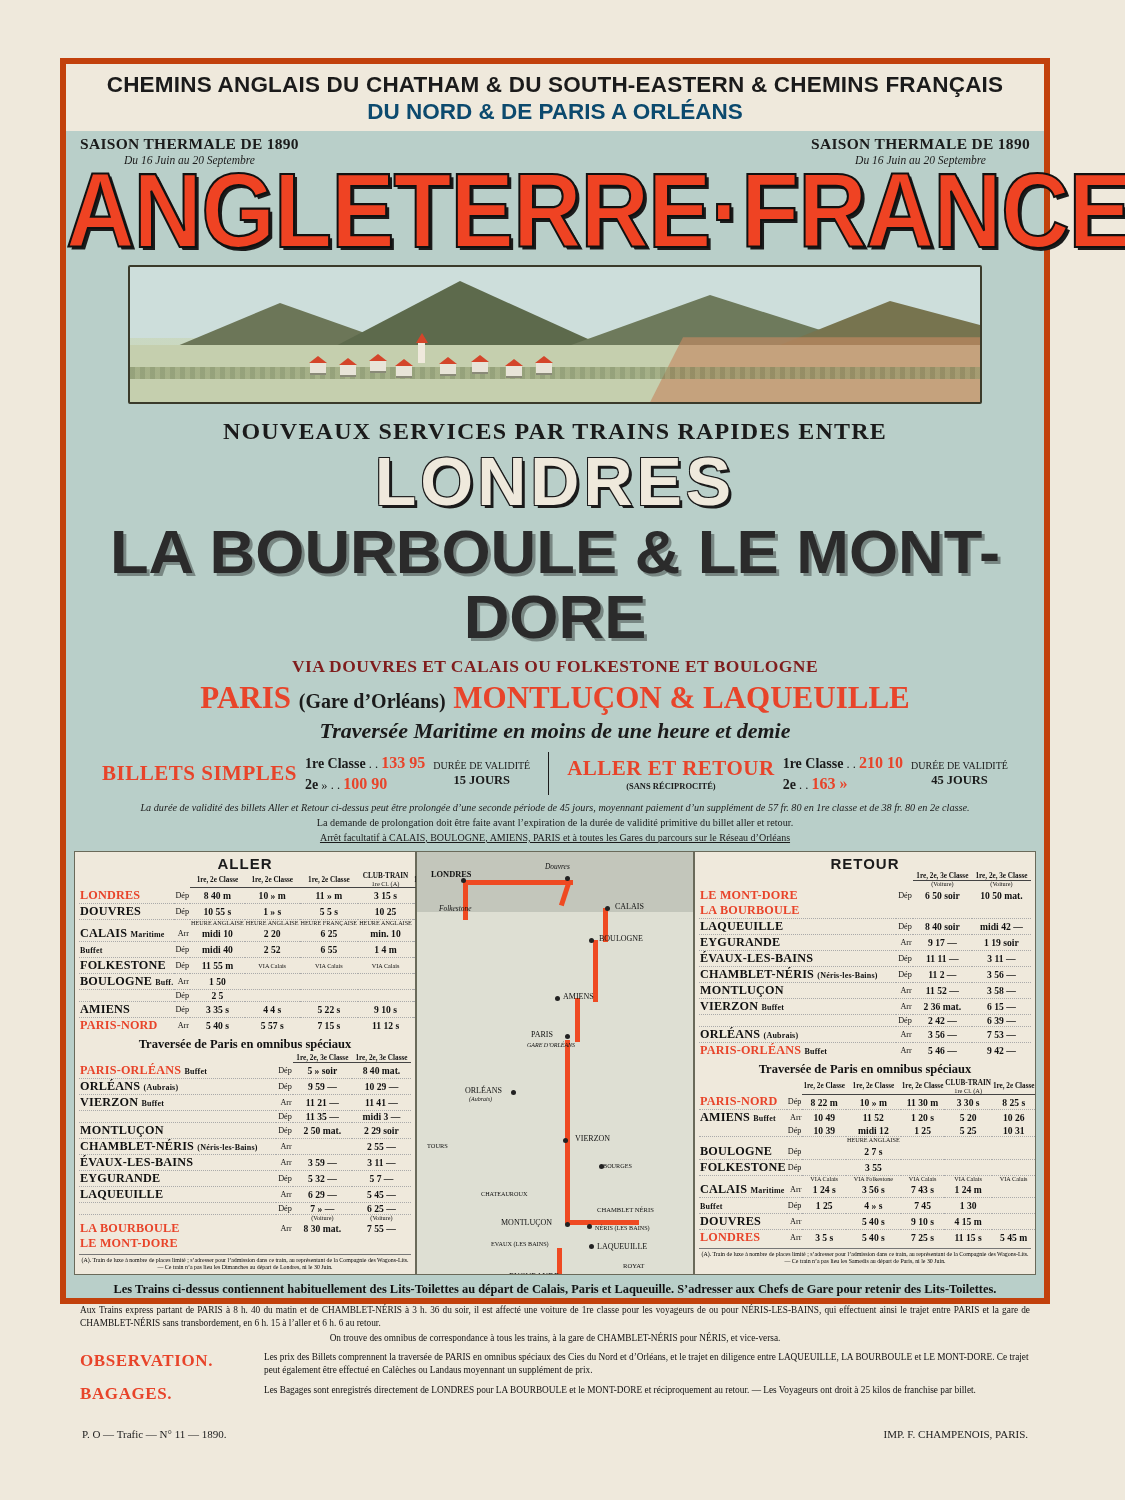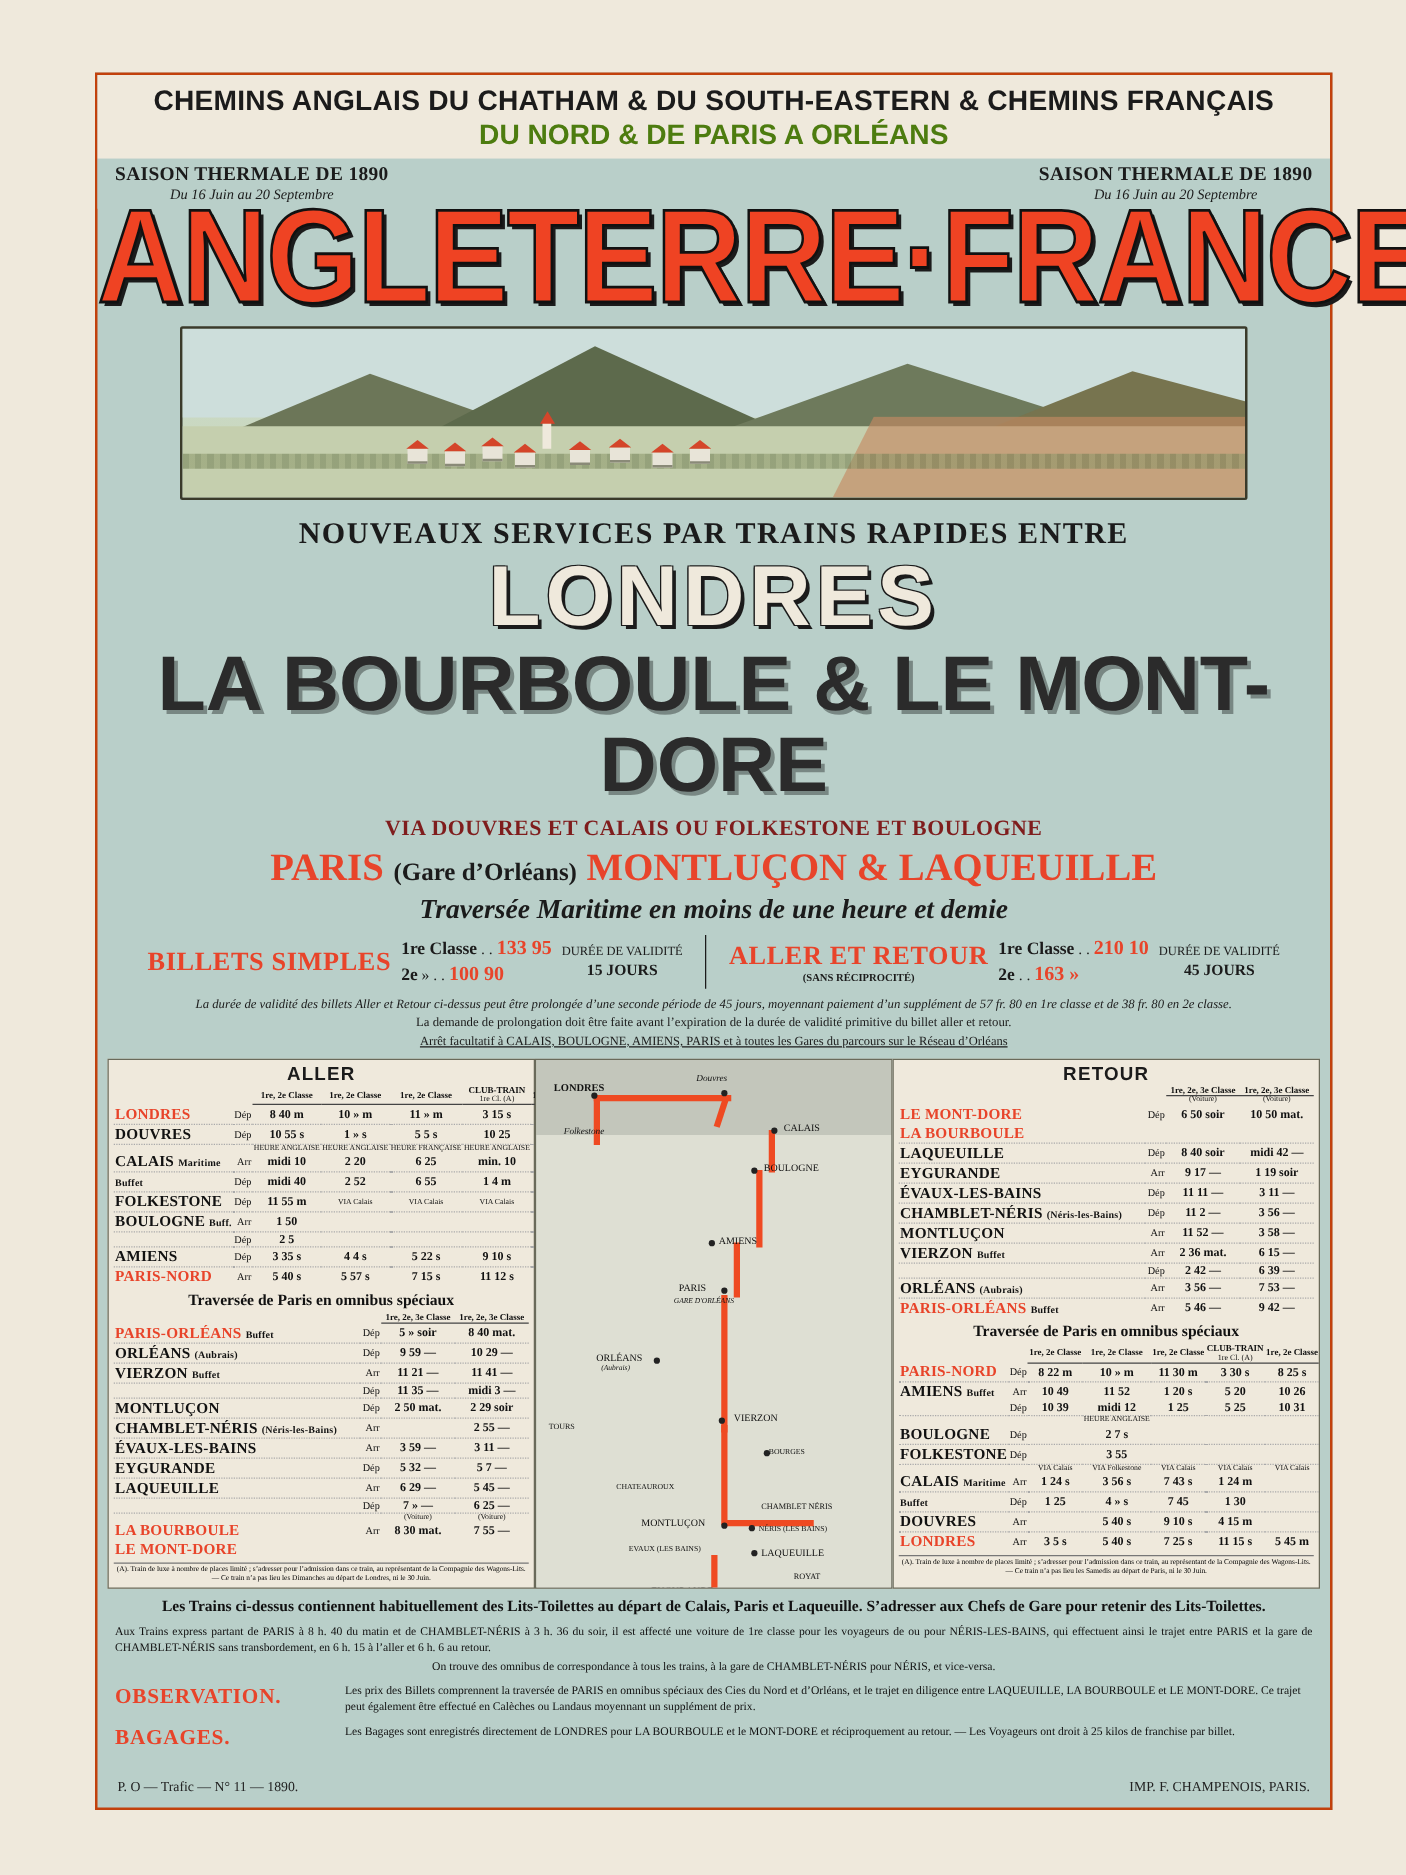--- a/index.html
+++ b/index.html
@@ -3,38 +3,38 @@
 <meta charset="utf-8">
 <style>
   html,body{margin:0;padding:0;}
   body{
     width:1125px;height:1500px;
     background:#efe9dc;
     font-family:"Liberation Serif", serif;
     overflow:hidden;
   }
   .poster{
-    position:absolute;left:76px;top:58px;width:990px;height:1390px;
+    position:absolute;left:60px;top:58px;width:990px;height:1246px;
     background:#b9cfc9;
-    border:2px solid #c2410c;
+    border:6px solid #c2410c;
     box-sizing:border-box;
   }
   .topband{
     background:#efe9dc;
     padding:8px 10px 6px 10px;
     text-align:center;
   }
   .topband .l1{
     font-family:"Liberation Sans", sans-serif;
     font-weight:bold;font-size:22.5px;letter-spacing:.2px;color:#1b1b1b;
     line-height:1.18;
   }
   .topband .l2{
     font-family:"Liberation Sans", sans-serif;
-    font-weight:bold;font-size:22.5px;color:#4d7c0f;line-height:1.18;
+    font-weight:bold;font-size:22.5px;color:#0c4a6e;line-height:1.18;
   }
   .seasonrow{position:relative;height:40px;background:#b9cfc9;}
   .season{
     position:absolute;top:4px;text-align:center;color:#1b1b1b;
   }
   .season.left{left:14px;}
   .season.right{right:14px;}
   .season .s1{font-family:"Liberation Serif",serif;font-weight:bold;font-size:15.5px;letter-spacing:.3px;}
   .season .s2{font-style:italic;font-size:11.5px;margin-top:1px;}
 

